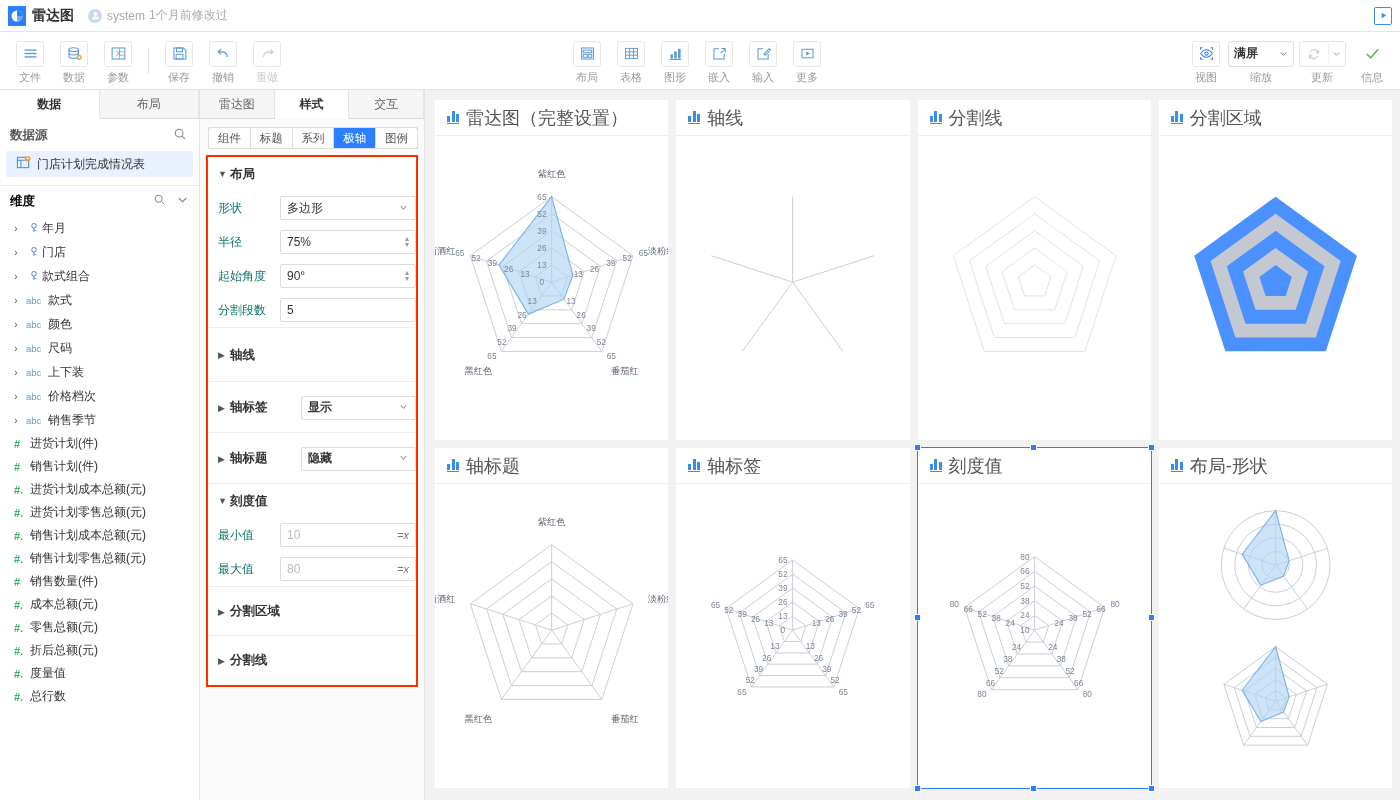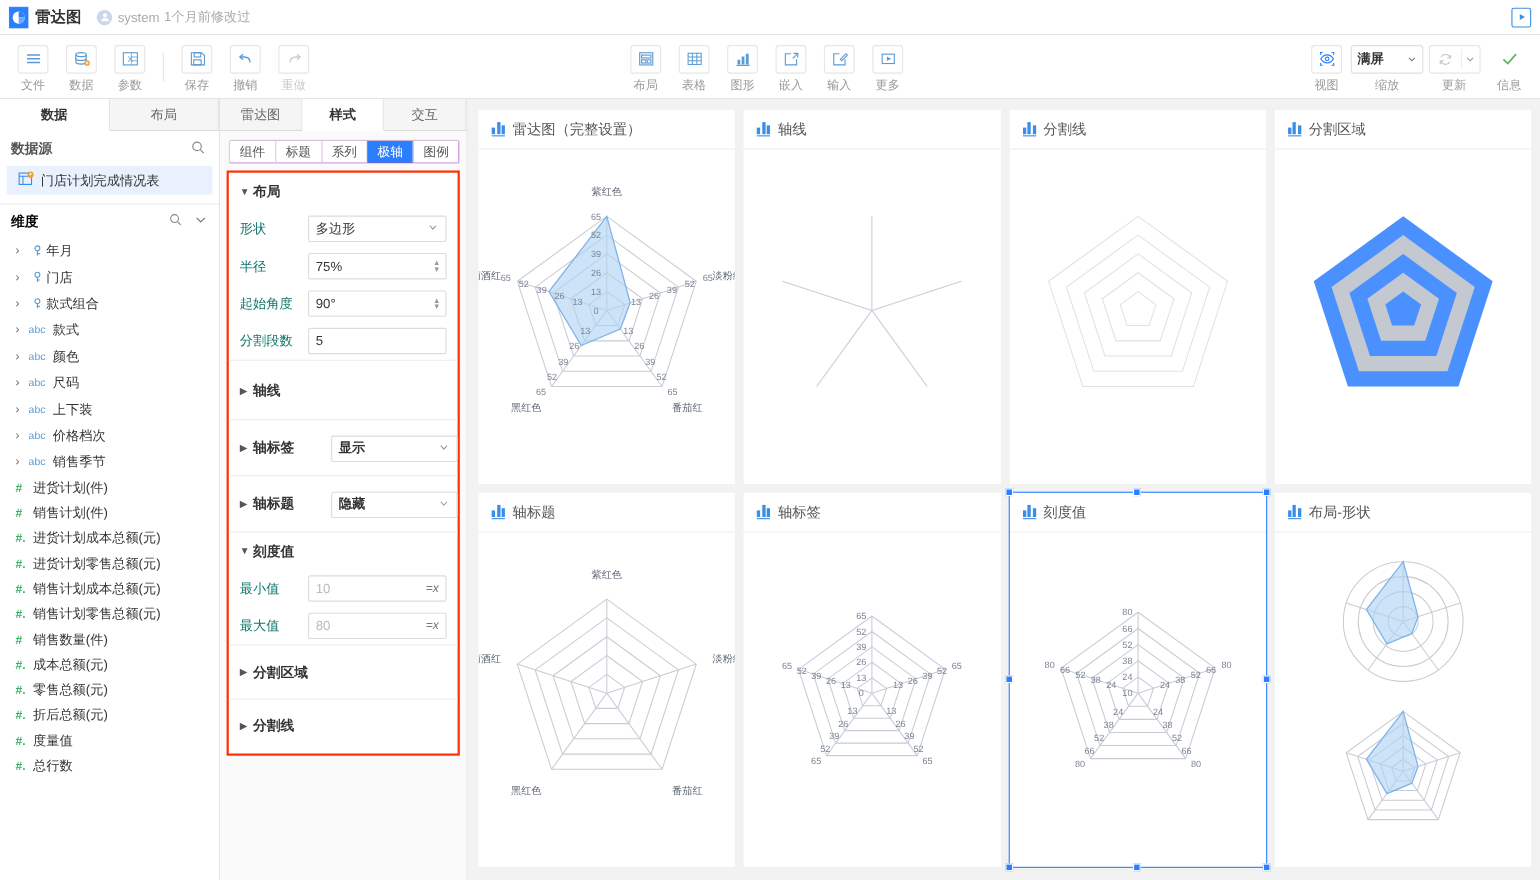--- a/index.html
+++ b/index.html
@@ -100,37 +100,37 @@
      border-right:1px solid #dcdcdc;cursor:pointer;background:#fff;}
   .seg div:last-child{border-right:none;}
   .seg div.on{background:#2b7fff;color:#fff;}
   .redbox{margin:6px 6px 0 6px;border:2px solid #ff2d00;background:#fff;}
   .grp{border-bottom:1px solid #ededed;}
   .grp-hd{height:34px;display:flex;align-items:center;padding-left:10px;font-size:12.5px;color:#333;font-weight:bold;cursor:pointer;}
   .tri{width:12px;flex:0 0 auto;color:#555;font-size:9px;}
   .grp-hd .sel{margin-left:auto;margin-right:0;}
   .frow{display:flex;align-items:center;height:34px;padding-left:10px;}
   .flab{width:62px;font-size:12px;color:#0f766e;}
-  .fctl{flex:1;margin-right:10px;}
+  .fctl{flex:1;}
   .inp{
     height:24px;border:1px solid #dcdcdc;border-radius:2px;background:#fff;
     display:flex;align-items:center;padding:0 6px;font-size:12px;color:#333;
   }
   .inp .ph{color:#bbb;}
   .inp .tail{margin-left:auto;color:#777;font-style:italic;font-size:11px;}
   .inp .chev{margin-left:auto;color:#999;font-size:10px;}
   .spin{margin-left:auto;display:flex;flex-direction:column;line-height:6px;color:#999;font-size:8px;}
   .selbox{width:115px;}
 
   
   .canvas{flex:1;background:#f2f2f2;padding:10px 8px 0 10px;overflow:hidden;}
   .grid{display:grid;grid-template-columns:repeat(4,1fr);grid-template-rows:340px 340px;gap:8px;}
   .card{background:#fff;position:relative;display:flex;flex-direction:column;}
   .card-hd{height:36px;border-bottom:1px solid #eee;display:flex;align-items:center;padding-left:12px;gap:7px;}
-  .card-title{font-size:13px;color:#555;}
+  .card-title{font-size:18px;color:#555;}
   .card-body{flex:1;position:relative;overflow:hidden;}
   .card-body svg{display:block;width:100%;height:100%;}
   .sel-card{outline:1px solid #2b7fff;outline-offset:0;}
   .handle{position:absolute;width:7px;height:7px;background:#2b7fff;border:1px solid #fff;z-index:5;}
   .h-tl{left:-4px;top:-4px;} .h-tc{left:calc(50% - 4px);top:-4px;} .h-tr{right:-4px;top:-4px;}
   .h-ml{left:-4px;top:calc(50% - 4px);} .h-mr{right:-4px;top:calc(50% - 4px);}
   .h-bl{left:-4px;bottom:-4px;} .h-bc{left:calc(50% - 4px);bottom:-4px;} .h-br{right:-4px;bottom:-4px;}
   .bar-ico{display:flex;align-items:flex-end;gap:1.5px;height:13px;border-bottom:1.5px solid #3a8ee6;padding-bottom:1px;}
   .bar-ico i{width:3px;background:#3a8ee6;display:block;}
   text{font-family:"Liberation Sans","DejaVu Sans",sans-serif;}

